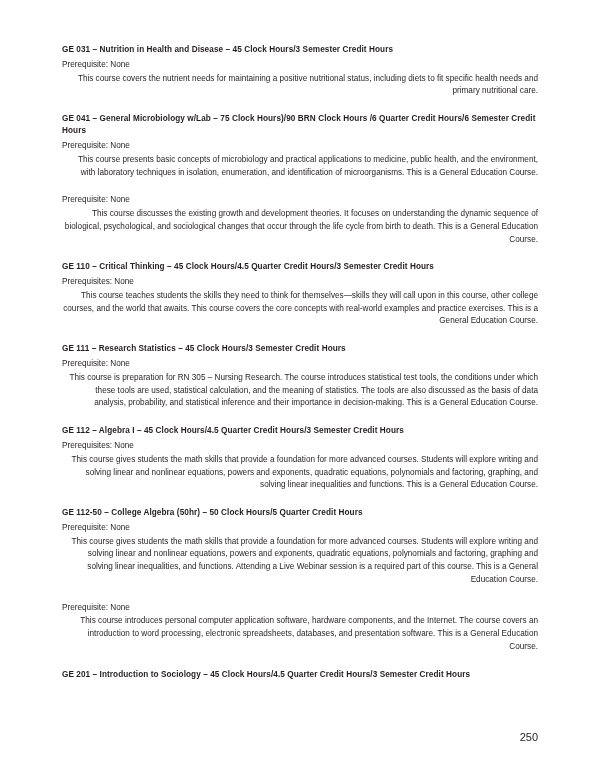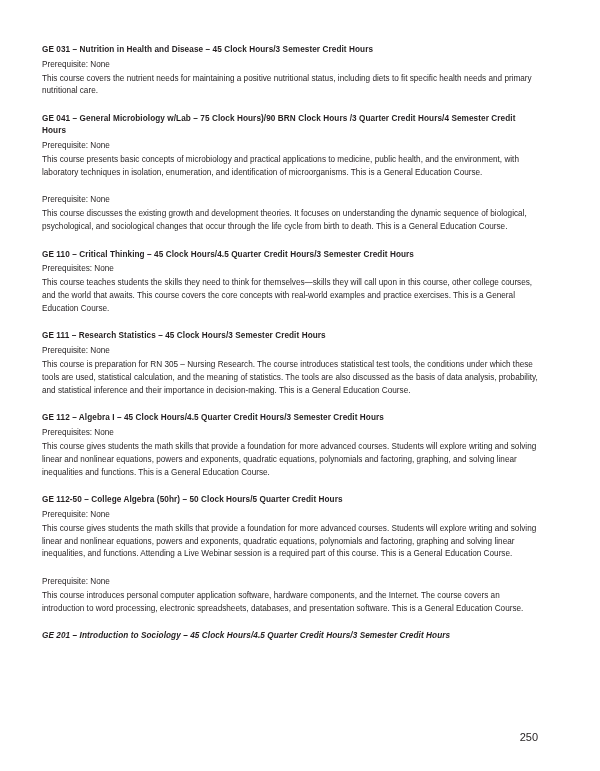--- a/index.html
+++ b/index.html
@@ -12,21 +12,21 @@
     height: 771px;
     font-family: "Liberation Sans", sans-serif;
     color: #231f20;
     position: relative;
     overflow: hidden;
   }
   .page {
     box-sizing: border-box;
     width: 600px;
     height: 771px;
-    padding: 44px 62px 0 42px;
+    padding: 44px 62px 0 62px;
     position: relative;
   }
   .course {
     margin-bottom: 15px;
   }
   .course-title {
     font-size: 8.2px;
     font-weight: bold;
     line-height: 1.45;
     margin: 0 0 3px 0;
@@ -34,47 +34,46 @@
   }
   .prereq {
     font-size: 8.2px;
     line-height: 1.45;
     margin: 0 0 2px 0;
   }
   .desc {
     font-size: 8.2px;
     line-height: 1.55;
     margin: 0;
-    text-align: left;
+    text-align: right;
   }
   .page-number {
     position: absolute;
     right: 62px;
     bottom: 28px;
     font-size: 11px;
     color: #231f20;
   }
   .last-title {
     margin-bottom: 0;
-    font-style: italic;
   }
 </style>
 </head>
 <body>
 
 <div class="page">
 
   <div class="course">
     <p class="course-title">GE 031 – Nutrition in Health and Disease – 45 Clock Hours/3 Semester Credit Hours</p>
     <p class="prereq">Prerequisite: None</p>
     <p class="desc">This course covers the nutrient needs for maintaining a positive nutritional status, including diets to fit specific health needs and primary nutritional care.</p>
   </div>
 
   <div class="course">
-    <p class="course-title">GE 041 – General Microbiology w/Lab – 75 Clock Hours)/90 BRN Clock Hours /3 Quarter Credit Hours/4 Semester Credit Hours</p>
+    <p class="course-title">GE 041 – General Microbiology w/Lab – 75 Clock Hours)/90 BRN Clock Hours /6 Quarter Credit Hours/6 Semester Credit Hours</p>
     <p class="prereq">Prerequisite: None</p>
     <p class="desc">This course presents basic concepts of microbiology and practical applications to medicine, public health, and the environment, with laboratory techniques in isolation, enumeration, and identification of microorganisms. This is a General Education Course.</p>
   </div>
 
   <div class="course">
     <p class="prereq">Prerequisite: None</p>
     <p class="desc">This course discusses the existing growth and development theories. It focuses on understanding the dynamic sequence of biological, psychological, and sociological changes that occur through the life cycle from birth to death. This is a General Education Course.</p>
   </div>
 
   <div class="course">

